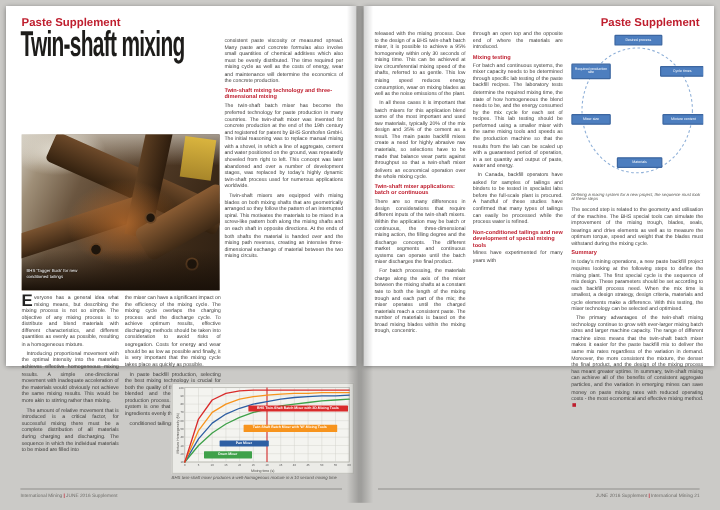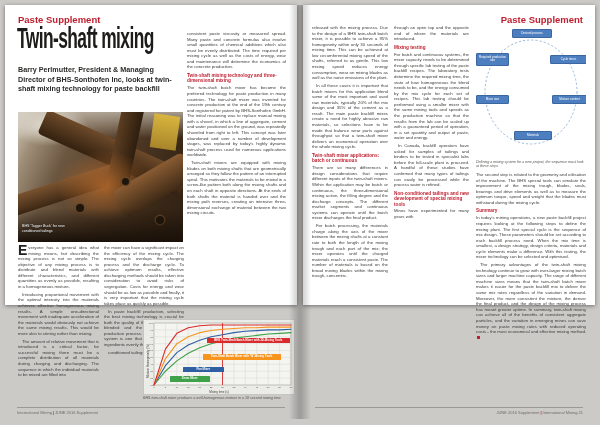--- a/index.html
+++ b/index.html
@@ -49,21 +49,20 @@
   .footer .sep{color:#bf1e2e;font-weight:bold;padding:0 1px}
   #right-page .footer{text-align:right}
   .r-col{top:20px;height:378px}
 </style>
 </head>
 <body>
 
 <div class="page" id="left-page">
   <div class="kicker">Paste Supplement</div>
   <div class="headline">Twin-shaft mixing</div>
-  <div class="standfirst">Barry Perlmutter, President &amp; Managing Director of BHS-Sonthofen Inc, looks at twin-shaft mixing technology for paste backfill</div>
 
   <div class="photo">
     <div class="ph" style="left:-10px;top:-8px;width:80px;height:42px;background:radial-gradient(closest-side,#e9e5da,rgba(233,229,218,0));"></div>
     <div class="ph" style="left:0;top:0;width:100%;height:26px;background:linear-gradient(#d8d2c6,rgba(216,210,198,0));opacity:.65;"></div>
     <div class="ph" style="left:18px;top:28px;width:155px;height:26px;background:linear-gradient(#6e4a2a,#33210f);transform:rotate(24deg);border-radius:4px;"></div>
     <div class="ph" style="left:-22px;top:68px;width:135px;height:20px;background:linear-gradient(#7a5330,#3c2714);transform:rotate(-18deg);border-radius:3px;"></div>
     <div class="ph" style="left:95px;top:-6px;width:22px;height:92px;background:linear-gradient(90deg,#5c3e22,#2e1d0e);transform:rotate(12deg);"></div>
     <div class="ph" style="left:38px;top:38px;width:95px;height:72px;background:radial-gradient(closest-side,rgba(193,112,46,.75),rgba(193,112,46,0));"></div>
     <div class="ph" style="right:5px;top:3px;width:26px;height:34px;background:linear-gradient(#d9b43e,#a8862a);transform:rotate(8deg);"></div>
     <div class="ph" style="right:-12px;top:58px;width:82px;height:30px;background:linear-gradient(#8a5c33,#3f2a16);transform:rotate(-30deg);border-radius:6px;"></div>

